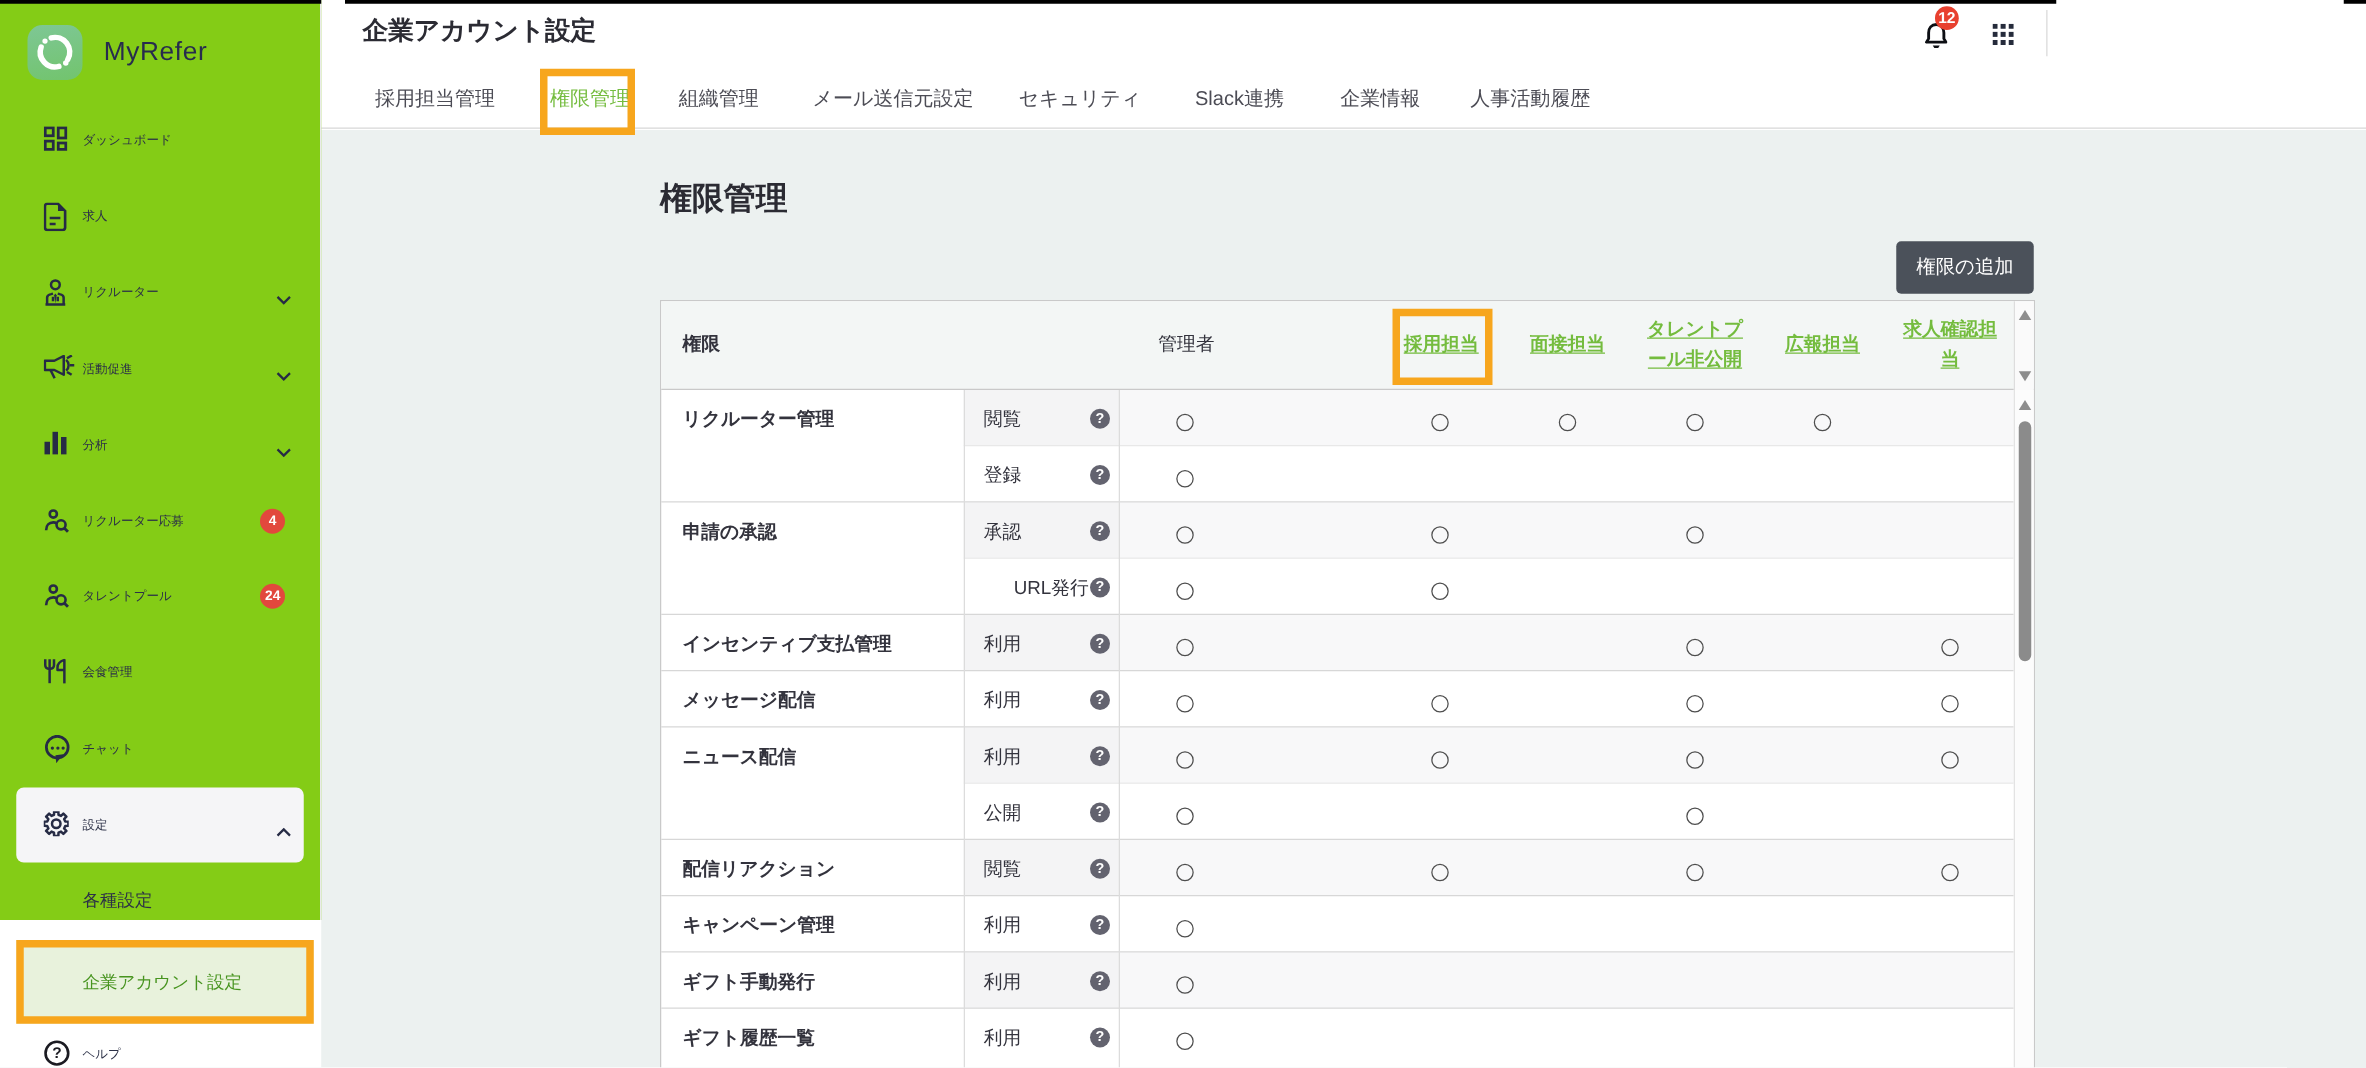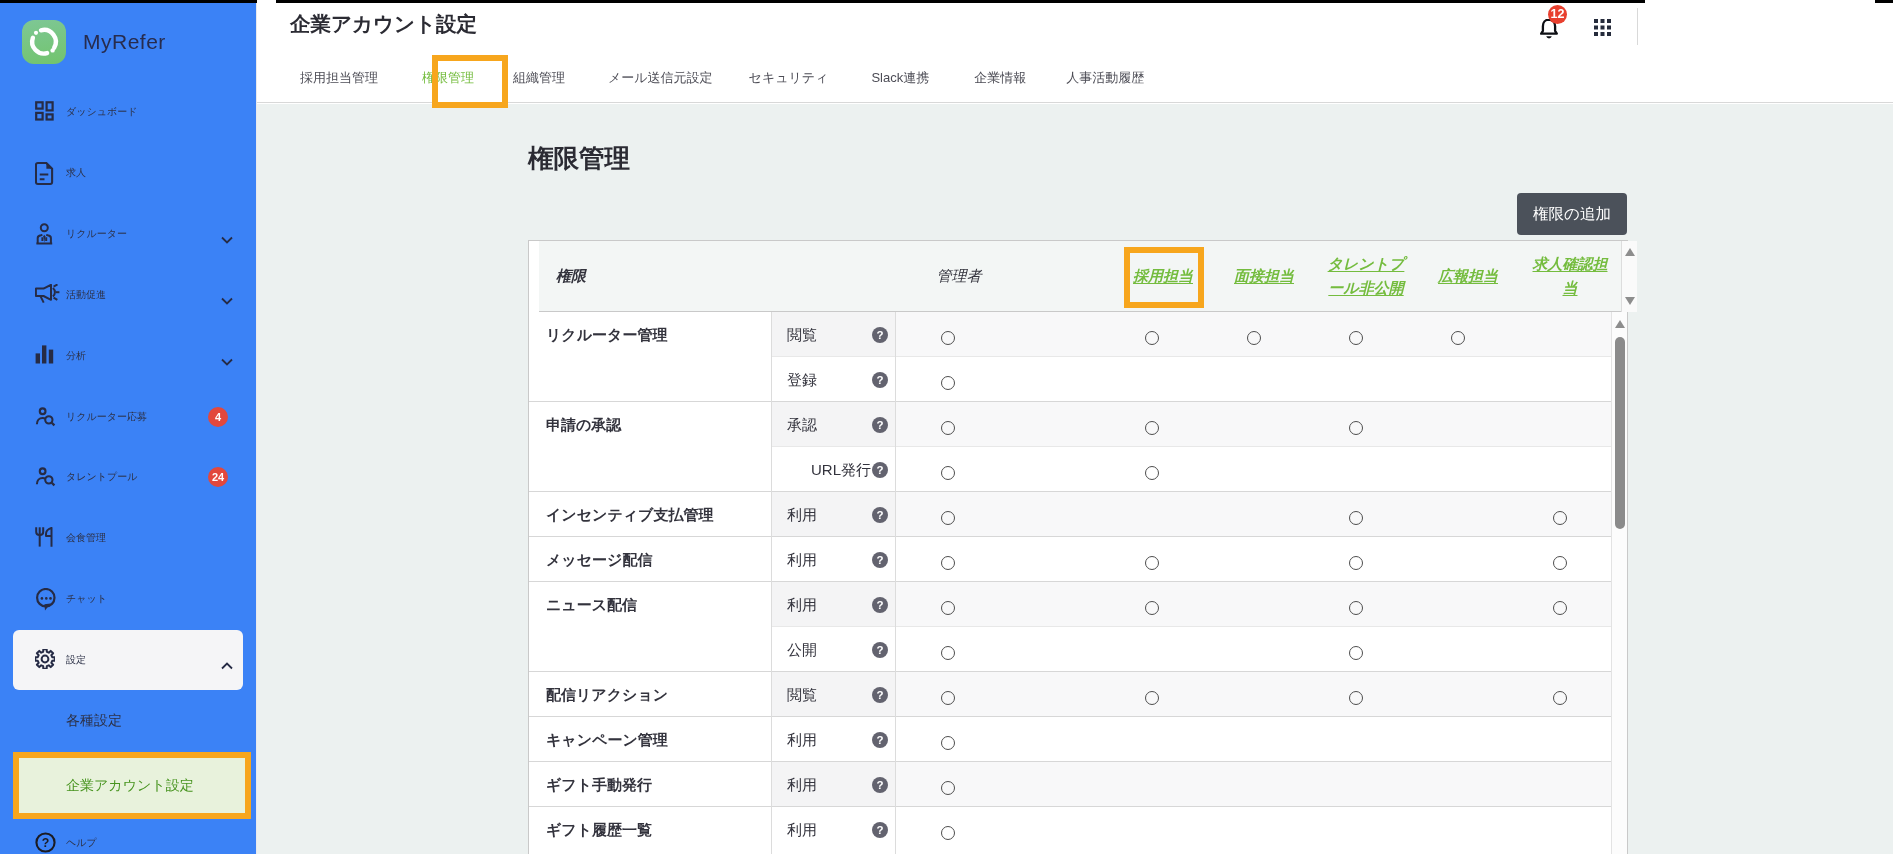--- a/index.html
+++ b/index.html
@@ -4,55 +4,55 @@
 <style>
   * { margin:0; padding:0; box-sizing:border-box; }
   html,body { width:1893px; height:854px; overflow:hidden; }
   body { font-family:"Liberation Sans", sans-serif; color:#33333d; }
   #page { position:relative; width:1893px; height:854px; background:#fff; overflow:hidden; }
 
   
   .strip { position:absolute; top:0; height:3px; background:#000; z-index:50; }
 
   
-  #sidebar { position:absolute; left:0; top:0; width:257px; height:854px; background:#3b82f6; border-right:1px solid #e9e9ec; z-index:5;text-decoration:underline; }
+  #sidebar { position:absolute; left:0; top:0; width:257px; height:736px; background:#84cc16; border-right:1px solid #e9e9ec; z-index:5;text-decoration:underline; }
   .logo { position:absolute; left:22px; top:20px; width:44px; height:44px; border-radius:12px;
           background:linear-gradient(170deg,#7ec795 0%,#72c46d 100%); }
   .brand { position:absolute; left:83px; top:30px; font-size:21px; color:#272c4e; letter-spacing:0.5px; }
   .nav-item { position:absolute; left:0; width:257px; height:44px; }
   .nav-ic { position:absolute; left:35px; top:50%; transform:translateY(-50%); width:20px; height:22px; }
   .nav-tx { position:absolute; left:66px; top:50%; transform:translateY(-50%); font-size:10px; color:#2c3147; white-space:nowrap; }
   .badge { position:absolute; left:208px; top:50%; transform:translateY(-50%); min-width:20px; height:20px; border-radius:10px;
            background:#e2483d; color:#fff; font-size:11px; font-weight:bold; text-align:center; line-height:20px; padding:0 4px; }
   .chev { position:absolute; left:221px; top:50%; width:12px; height:12px; }
   .sub-tx { position:absolute; left:66px; font-size:14px; color:#2c3147; white-space:nowrap; }
 
   #set-bg { position:absolute; left:13px; top:630px; width:230px; height:60px; background:#f5f5f7; border-radius:6px; }
   #active-item { position:absolute; left:13px; top:752px; width:238px; height:67px; background:#e8f2dc; border:6px solid #f7a61d; }
   #active-item span { position:absolute; left:47px; top:50%; transform:translateY(-50%); font-size:14px; color:#47941f; }
 
   
   #header { position:absolute; left:257px; top:0; width:1636px; height:103px; background:#fff; border-bottom:1px solid #d8d8d8; z-index:4; }
   #title { position:absolute; left:33px; top:10px; font-size:20.5px; font-weight:bold; color:#2b2b33; }
-  #tabs { position:absolute; left:43px; top:69px; font-size:13px; color:#4c4c55; white-space:nowrap; }
+  #tabs { position:absolute; left:43px; top:69px; font-size:16px; color:#4c4c55; white-space:nowrap; }
   #tab-active { color:#74bc3e; }
   #tab-box { position:absolute; left:175px; top:55px; width:76px; height:53px; border:6px solid #f7a61d; z-index:6; }
   #hdr-divider { position:absolute; left:1380px; top:8px; width:1px; height:37px; background:#d9d9d9; }
 
   
   #content { position:absolute; left:257px; top:104px; width:1636px; height:750px; background:#ecf1f0; }
   #h1 { position:absolute; left:271px; top:37px; font-size:25.5px; font-weight:bold; color:#2b2b33; }
   #desc { position:absolute; left:271px; top:99px; font-size:14px; color:#33333d; }
   #desc u { text-underline-offset:3px; }
   #add-btn { position:absolute; left:1260px; top:89px; width:110px; height:42px; background:#4b515a; border-radius:4px;
              color:#fff; font-size:15.5px; text-align:center; line-height:42px; }
 
   
   #tbl { position:absolute; left:271px; top:136px; width:1100px; height:618px; background:#fff; border:1px solid #c9c9c9; }
-  #thead { position:absolute; left:10px; top:0; width:1098px; height:71px; background:#f3f6f5; border-bottom:1px solid #c9c9c9;font-style:italic; }
+  #thead { position:absolute; left:0; top:0; width:1098px; height:71px; background:#f3f6f5; border-bottom:1px solid #c9c9c9; }
   .th { position:absolute; top:0; height:70px; line-height:70px; text-align:center; font-size:15px; color:#33333d; white-space:nowrap; }
   .th-link { color:#74bc3e; text-decoration:underline; text-underline-offset:2px; font-weight:bold; font-size:15px; }
   .th2 { line-height:23.5px; padding-top:11px; height:70px; }
   #th-box { position:absolute; left:585px; top:6px; width:80px; height:61px; border:6px solid #f7a61d; }
 
   .vline { position:absolute; background:#dcdcdc; width:1px; }
   .hline { position:absolute; background:#dcdcdc; height:1px; }
   .rowbg-sub { position:absolute; left:242px; width:125px; height:44px; background:#f4f4f5; }
   .rowbg-rad { position:absolute; left:367px; width:716px; height:44px; background:#f8f8f9; }
   .cat { position:absolute; left:17px; width:220px; font-size:15px; font-weight:bold; color:#33333d; }

